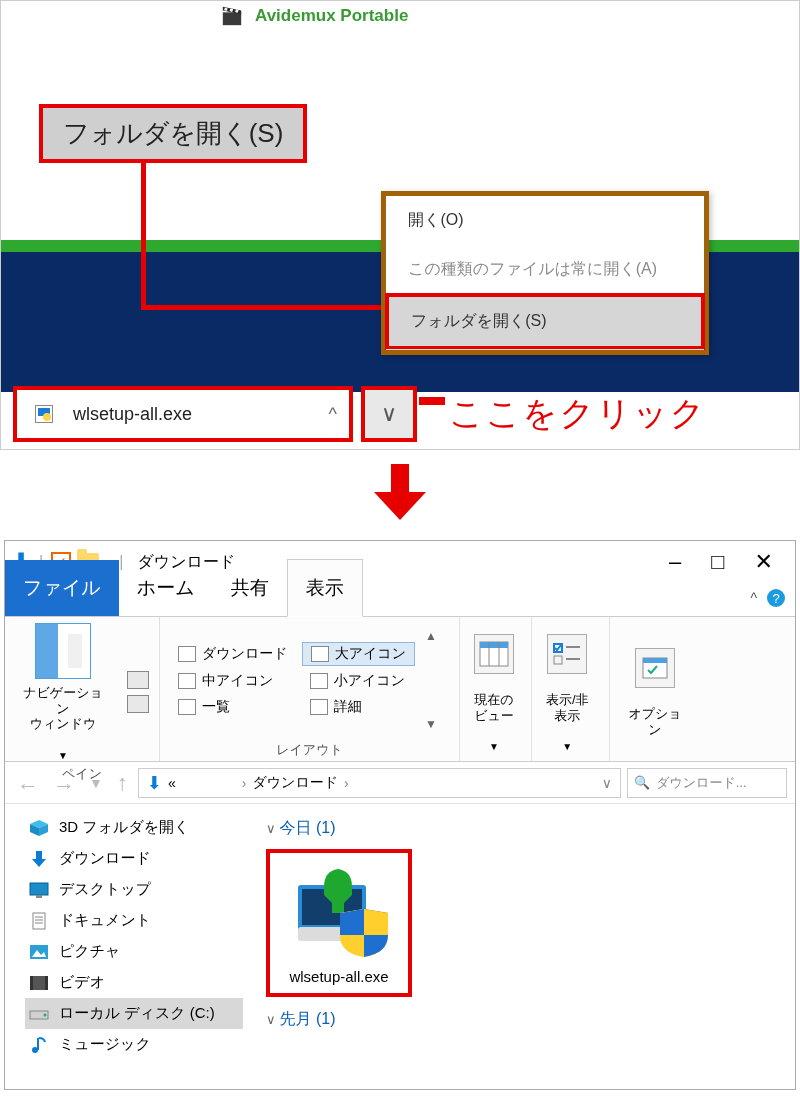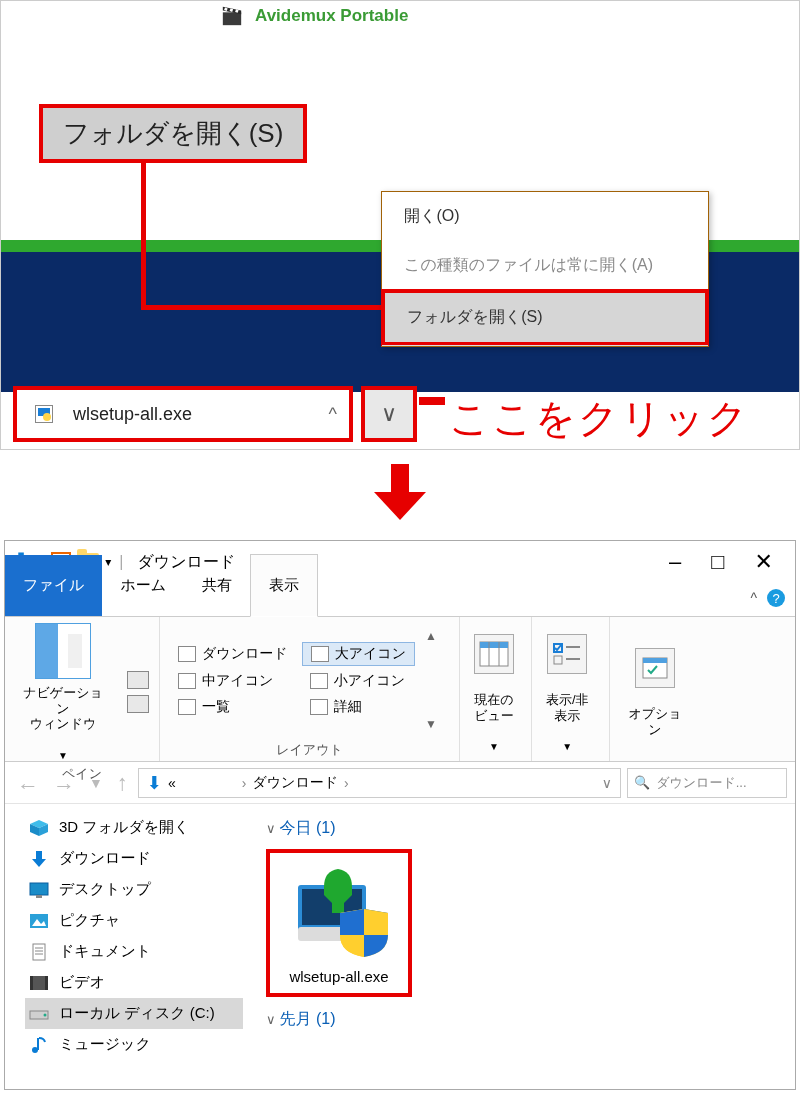--- a/index.html
+++ b/index.html
@@ -11,58 +11,58 @@
 .app-icon { width: 22px; height: 22px; display: flex; align-items: center; justify-content: center; }
 .app-label { color: #3a9b35; font-weight: bold; font-size: 17px; }
 
 .green-bar { position: absolute; top: 239px; left: 0; right: 0; height: 12px; background: #2fa82f; }
 .navy-block { position: absolute; top: 251px; left: 0; right: 0; height: 140px; background: #0a2a66; }
 
 .callout-box { position: absolute; left: 38px; top: 103px; border: 4px solid #e60000; background: #cfcfcf; padding: 8px 20px; font-size: 26px; color: #222; }
 .callout-line-v { position: absolute; left: 140px; top: 161px; width: 5px; height: 145px; background: #e60000; }
 .callout-line-h { position: absolute; left: 140px; top: 304px; width: 240px; height: 5px; background: #e60000; }
 
-.ctx-menu { position: absolute; left: 380px; top: 190px; width: 328px; background: #fff; border: 1px solid #a16207; box-shadow: 2px 2px 6px rgba(0,0,0,0.25); }
+.ctx-menu { position: absolute; left: 380px; top: 190px; width: 328px; background: #fff; border: 5px solid #a16207; box-shadow: 2px 2px 6px rgba(0,0,0,0.25); }
 .ctx-item { padding: 14px 22px; font-size: 16px; color: #333; }
 .ctx-item.gray { color: #8a8a8a; }
 .ctx-item.highlighted { background: #d6d6d6; border: 4px solid #e60000; margin: -1px; }
 .ctx-sep { border-top: 1px solid #ddd; }
 
 .navy-text { position: absolute; right: 10px; top: 280px; color: #fff; font-size: 18px; line-height: 1.6; text-align: left; }
 
 .dl-bar-wrap { position: absolute; left:12px; top: 385px; width: 340px; border: 4px solid #e60000; background: #fff; display: flex; align-items: center; height: 56px; padding: 0 12px 0 18px; }
 .dl-bar-icon { width: 18px; height: 18px; background: #fff; border: 1px solid #888; position: relative; margin-right: 20px; }
 .dl-bar-icon:before { content:''; position:absolute; left:2px; top:2px; right:2px; bottom:6px; background:#1a7ed6; }
 .dl-bar-icon:after { content:''; position:absolute; right:1px; bottom:1px; width:8px;height:8px; background:#ffd54a; border-radius:50%; }
 .dl-bar-name { font-size: 18px; color: #222; flex: 1 1 auto; }
 .dl-bar-caret { font-size: 18px; color: #666; }
 
 .chev-btn { position: absolute; left: 360px; top: 385px; width: 56px; height: 56px; border: 4px solid #e60000; background: #e8e8e8; display:flex; align-items:center; justify-content:center; font-size:22px; color:#555; }
 .dash { position:absolute; left:418px; top:396px; width:26px; height:8px; background:#e60000; }
-.click-text { position: absolute; left: 448px; top: 390px; color: #e60000; font-size: 40px; letter-spacing: 2px; font-weight: 500; }
+.click-text { position: absolute; left: 448px; top: 390px; color: #e60000; font-size: 34px; letter-spacing: 2px; font-weight: 500; }
 
 
 .big-arrow { display:flex; justify-content:center; margin: 14px 0 20px; }
 .big-arrow svg { display:block; }
 
 
 .explorer { border: 1px solid #aaa; margin: 0 4px; height: 550px; background: #fff; position: relative; }
 .titlebar { height: 42px; display:flex; align-items:center; padding: 0 6px; }
 .tb-left { display:flex; align-items:center; gap: 6px; }
 .tb-arrow { color:#0a7cd5; font-size: 24px; }
 .tb-sep { color:#aaa; margin:0 2px; }
 .tb-check { width:20px;height:20px; border:2px solid #e60; display:flex; align-items:center; justify-content:center; color:#e60; font-size:14px; }
 .tb-folder { width:22px;height:18px; background:#ffd76a; border-radius:2px; position:relative; }
 .tb-folder:before{content:'';position:absolute;left:0;top:-4px;width:10px;height:6px;background:#ffd76a;border-radius:2px 2px 0 0;}
 .tb-dd { font-size:12px; }
 .tb-title { font-size:16px; margin-left: 6px; }
 .tb-winbtns { margin-left:auto; display:flex; gap: 30px; font-size: 22px; padding-right: 16px; font-family: "Segoe UI Symbol", sans-serif; }
 
 .tabs { display:flex; align-items:flex-end; height: 34px; border-bottom: 1px solid #ccc; position: relative; }
-.tab { padding: 21px 18px; font-size: 15px; }
+.tab { padding: 15px 18px; font-size: 19px; }
 .tab.file { background:#1a6fcf; color:#fff; }
 .tab.active { border: 1px solid #ccc; border-bottom:1px solid #fff; margin-bottom:-1px; background:#fcfcfc; }
 .ribbon-ctl { position:absolute; right:10px; top:6px; display:flex; align-items:center; gap:10px; font-size:14px; color:#555; }
 .help-q { width:18px;height:18px; border-radius:50%; background:#1a9be0; color:#fff; display:flex;align-items:center;justify-content:center; font-size:13px;}
 
 .ribbon { display:flex; border-bottom:1px solid #ccc; height: 145px; background: #fcfcfc; }
 .ribbon-group { border-right:1px solid #e0e0e0; padding: 6px 10px 2px; display:flex; flex-direction:column; }
 .rg-body { flex:1; display:flex; align-items:center; gap:10px; }
 .rg-label { text-align:center; font-size:13px; color:#555; padding-top:4px; }
 
@@ -321,33 +321,33 @@
         </div>
       <div class="tree-item">
           <span class="ti-icon"><svg viewBox="0 0 20 18">
               <rect x="1" y="2" width="18" height="12" fill="#1a8cc8" stroke="#0a5fa0"></rect>
               <rect x="7" y="14" width="6" height="3" fill="#888"></rect>
             </svg></span>
           <span>デスクトップ</span>
         </div>
       <div class="tree-item">
           <span class="ti-icon"><svg viewBox="0 0 20 18">
-              <rect x="1" y="2" width="18" height="14" fill="#2aa0d8"></rect>
-              <polygon points="3,14 8,7 12,12 15,9 17,14" fill="#fff"></polygon>
-            </svg></span>
-          <span>ピクチャ</span>
-        </div>
-      <div class="tree-item">
-          <span class="ti-icon"><svg viewBox="0 0 20 18">
               <rect x="4" y="1" width="12" height="16" fill="#fff" stroke="#888"></rect>
               <line x1="6" y1="5" x2="14" y2="5" stroke="#888"></line>
               <line x1="6" y1="8" x2="14" y2="8" stroke="#888"></line>
               <line x1="6" y1="11" x2="14" y2="11" stroke="#888"></line>
             </svg></span>
           <span>ドキュメント</span>
+        </div>
+      <div class="tree-item">
+          <span class="ti-icon"><svg viewBox="0 0 20 18">
+              <rect x="1" y="2" width="18" height="14" fill="#2aa0d8"></rect>
+              <polygon points="3,14 8,7 12,12 15,9 17,14" fill="#fff"></polygon>
+            </svg></span>
+          <span>ピクチャ</span>
         </div>
       <div class="tree-item">
           <span class="ti-icon"><svg viewBox="0 0 20 18">
               <rect x="1" y="2" width="18" height="14" fill="#555"></rect>
               <rect x="1" y="2" width="3" height="14" fill="#333"></rect>
               <rect x="16" y="2" width="3" height="14" fill="#333"></rect>
             </svg></span>
           <span>ビデオ</span>
         </div>
       <div class="tree-item sel">

